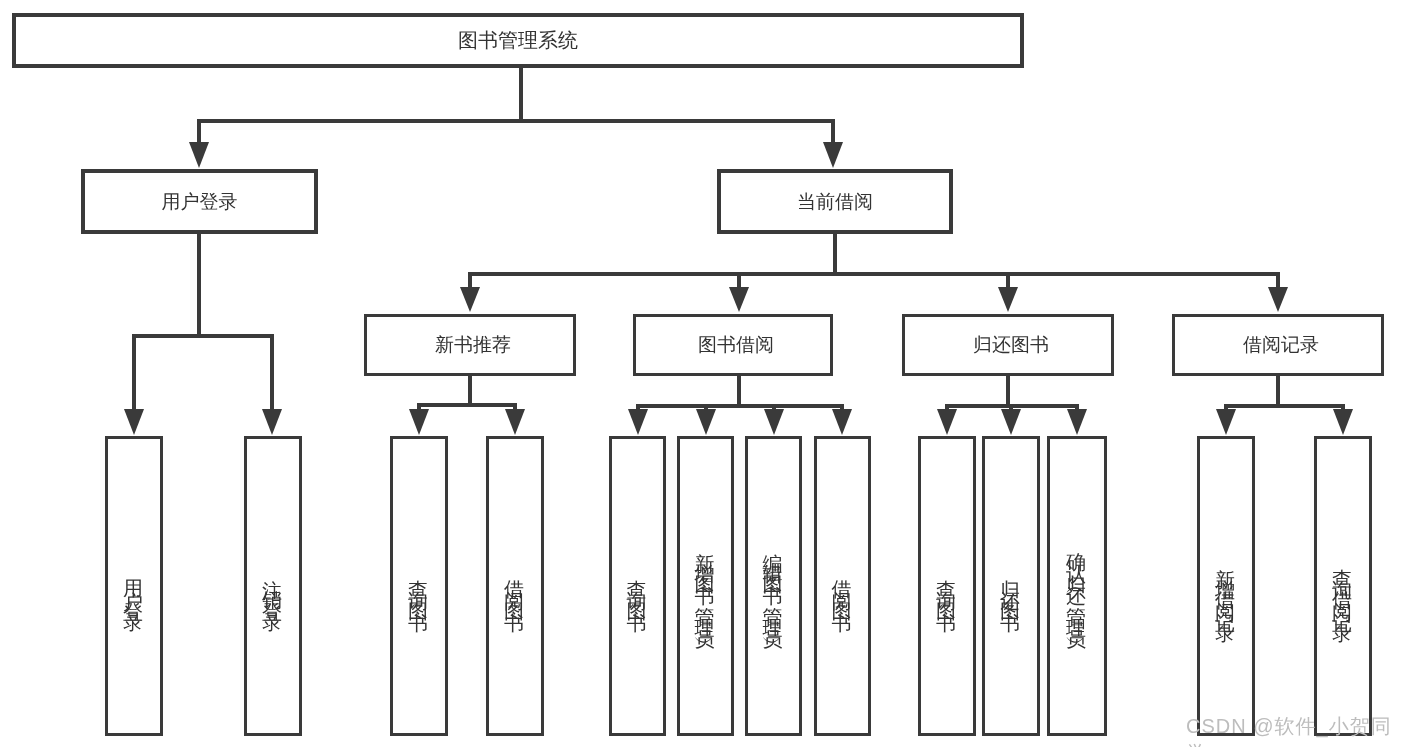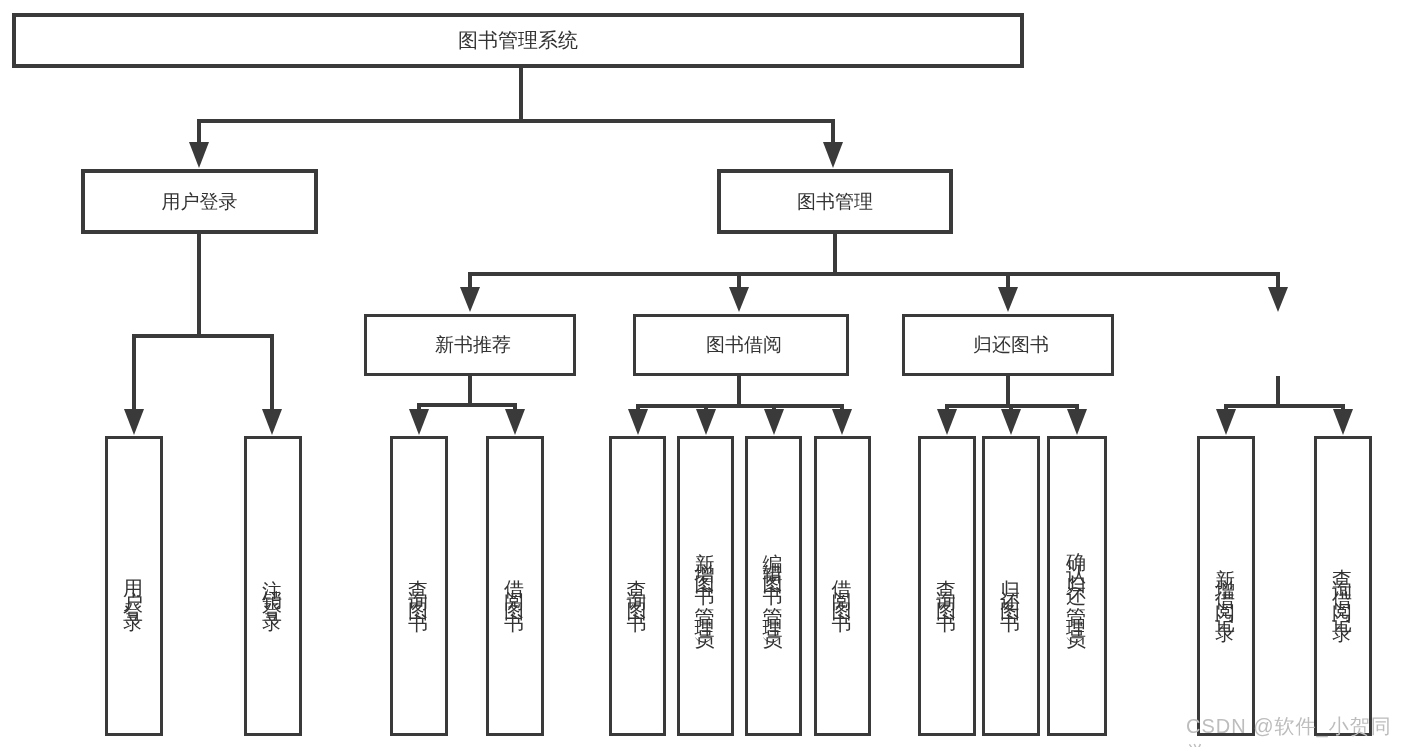--- a/index.html
+++ b/index.html
@@ -84,25 +84,26 @@
       <polygon points="1001,409 1021,409 1011,435"></polygon>
       <polygon points="1067,409 1087,409 1077,435"></polygon>
       <polygon points="1216,409 1236,409 1226,435"></polygon>
       <polygon points="1333,409 1353,409 1343,435"></polygon>
     </g>
   </svg>
 
   <div class="node root">图书管理系统</div>
 
   <div class="node l2" style="left:81px;width:237px;">用户登录</div>
-  <div class="node l2" style="left:717px;width:236px;">图书管理</div>
+  <div class="node l2" style="left:717px;width:236px;">当前借阅</div>
 
   <div class="node l3" style="left:364px;width:212px;">新书推荐</div>
-  <div class="node l3" style="left:633px;width:216px;">图书借阅</div>
+  <div class="node l3" style="left:633px;width:200px;">图书借阅</div>
   <div class="node l3" style="left:902px;width:212px;">归还图书</div>
+  <div class="node l3" style="left:1172px;width:212px;">借阅记录</div>
 
   <div class="node leaf" style="left:105px;">用户登录</div>
   <div class="node leaf" style="left:244px;">注销登录</div>
 
   <div class="node leaf" style="left:390px;">查询图书</div>
   <div class="node leaf" style="left:486px;">借阅图书</div>
 
   <div class="node leaf" style="left:609px;width:57px;">查询图书</div>
   <div class="node leaf" style="left:677px;width:57px;">新增图书（管理员）</div>
   <div class="node leaf" style="left:745px;width:57px;">编辑图书（管理员）</div>

